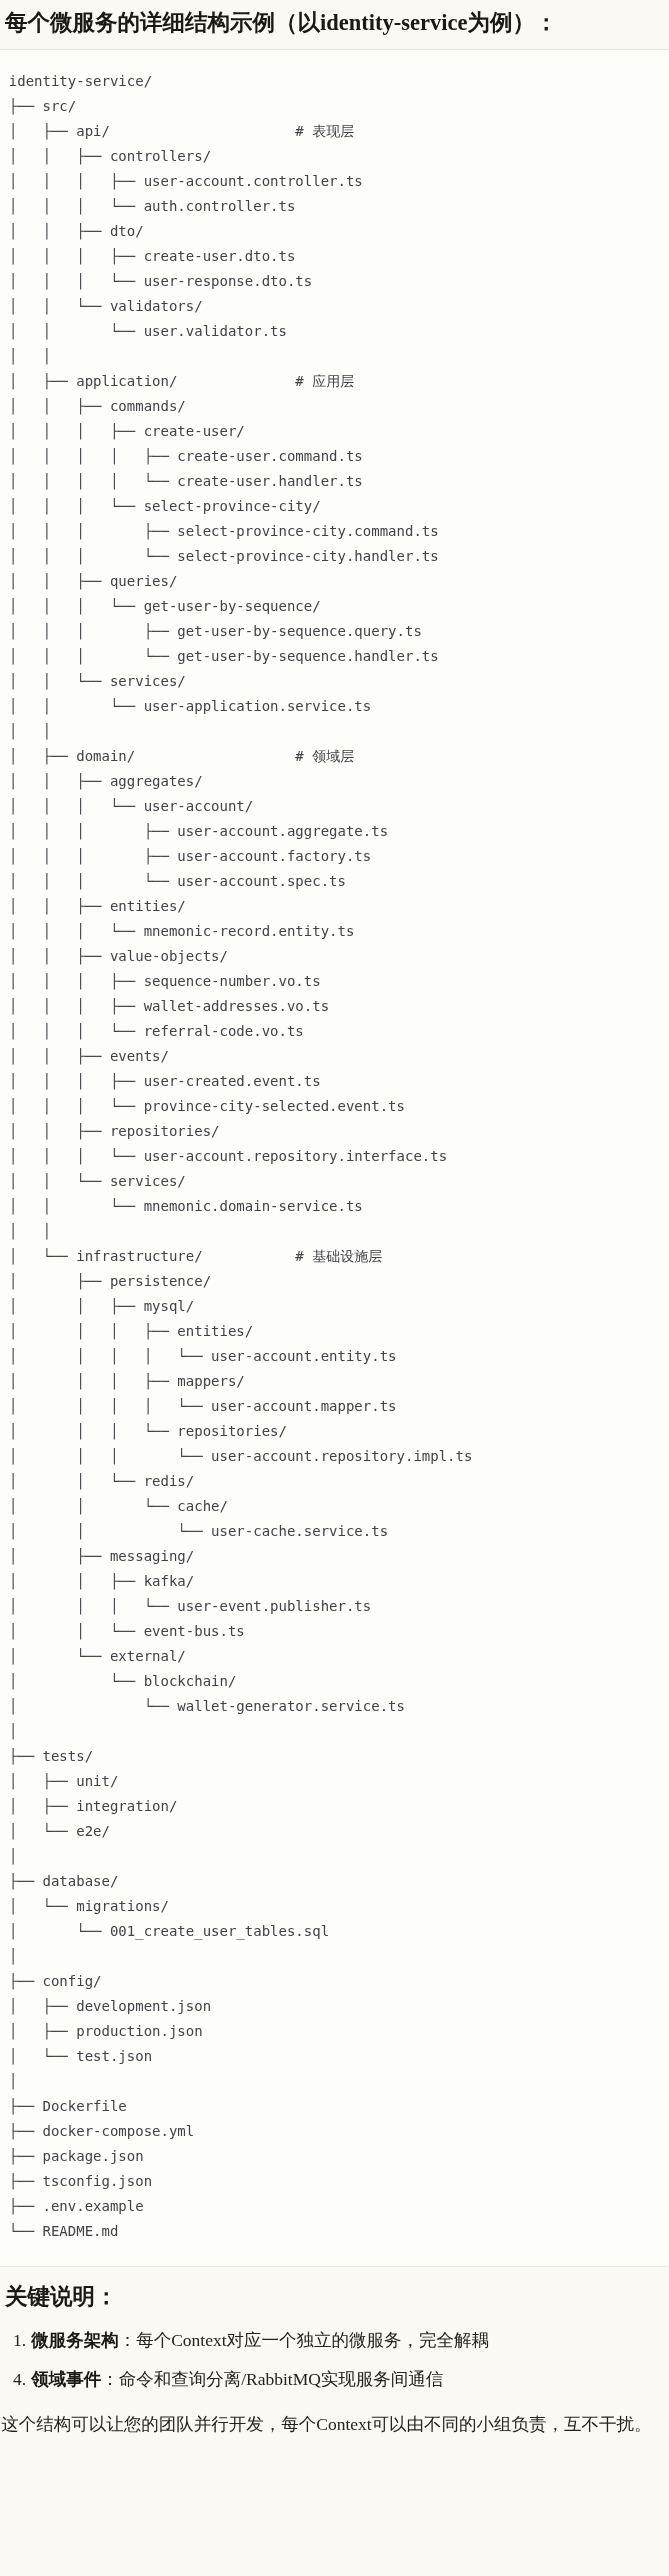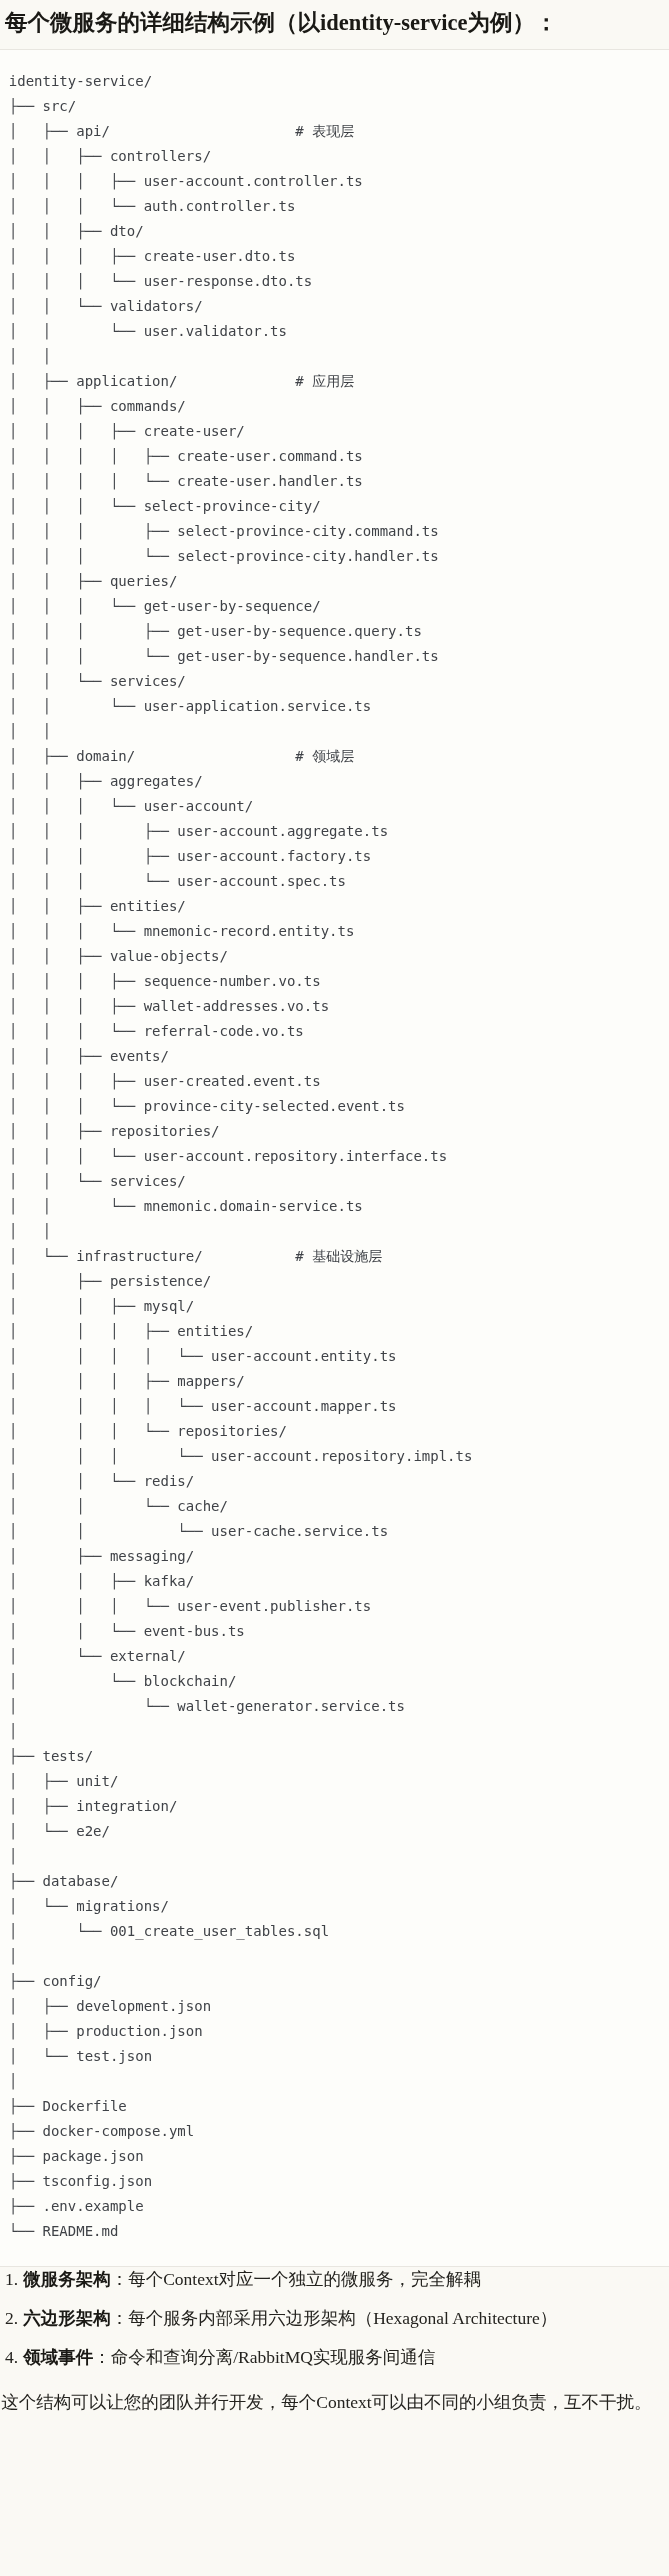--- a/index.html
+++ b/index.html
@@ -28,21 +28,21 @@
     font-size:14px; line-height:25px;
     color:var(--code-text);
     white-space:pre; overflow:hidden;
   }
   .notes{padding:0 6.3px 12.5px 5px;}
   h2.notes-heading{
     margin:16.3px 0 17.5px 0;
     font-size:22.5px; line-height:27.5px; font-weight:bold;
     color:var(--heading-text);
   }
-  ol.notes-list{list-style:none; margin:0; padding:0;}
+  ol.notes-list{list-style:none; margin:8px; padding:0;}
   ol.notes-list li{
     font-size:17.5px; line-height:24px; margin:0 0 15px 0;
   }
   ol.notes-list .num{display:inline-block; margin-right:5px;}
   ol.notes-list .label{font-weight:bold; color:var(--heading-text);}
   p.closing{
     margin:21px 0 0 -3.8px;
     font-size:17.5px; line-height:24px;
   }
 </style>
@@ -135,25 +135,25 @@
 │   └── test.json
 │
 ├── Dockerfile
 ├── docker-compose.yml
 ├── package.json
 ├── tsconfig.json
 ├── .env.example
 └── README.md</pre>
 
   <section class="notes">
+    <h2 class="notes-heading">关键说明：</h2>
 
     <ol class="notes-list">
   <li><span class="num">1.</span><span class="label">微服务架构</span><span class="rest">：每个Context对应一个独立的微服务，完全解耦</span></li>
 
-  <li><span class="num">2.</span><span class="label">六边形架构</span><span class="rest">：每个服务内部采用六边形架构（Hexagonal Architecture）</span></li>
 
 
   <li><span class="num">4.</span><span class="label">领域事件</span><span class="rest">：命令和查询分离/RabbitMQ实现服务间通信</span></li>
 
 
 </ol>
 
     <p class="closing">这个结构可以让您的团队并行开发，每个Context可以由不同的小组负责，互不干扰。</p>
   </section>
 

